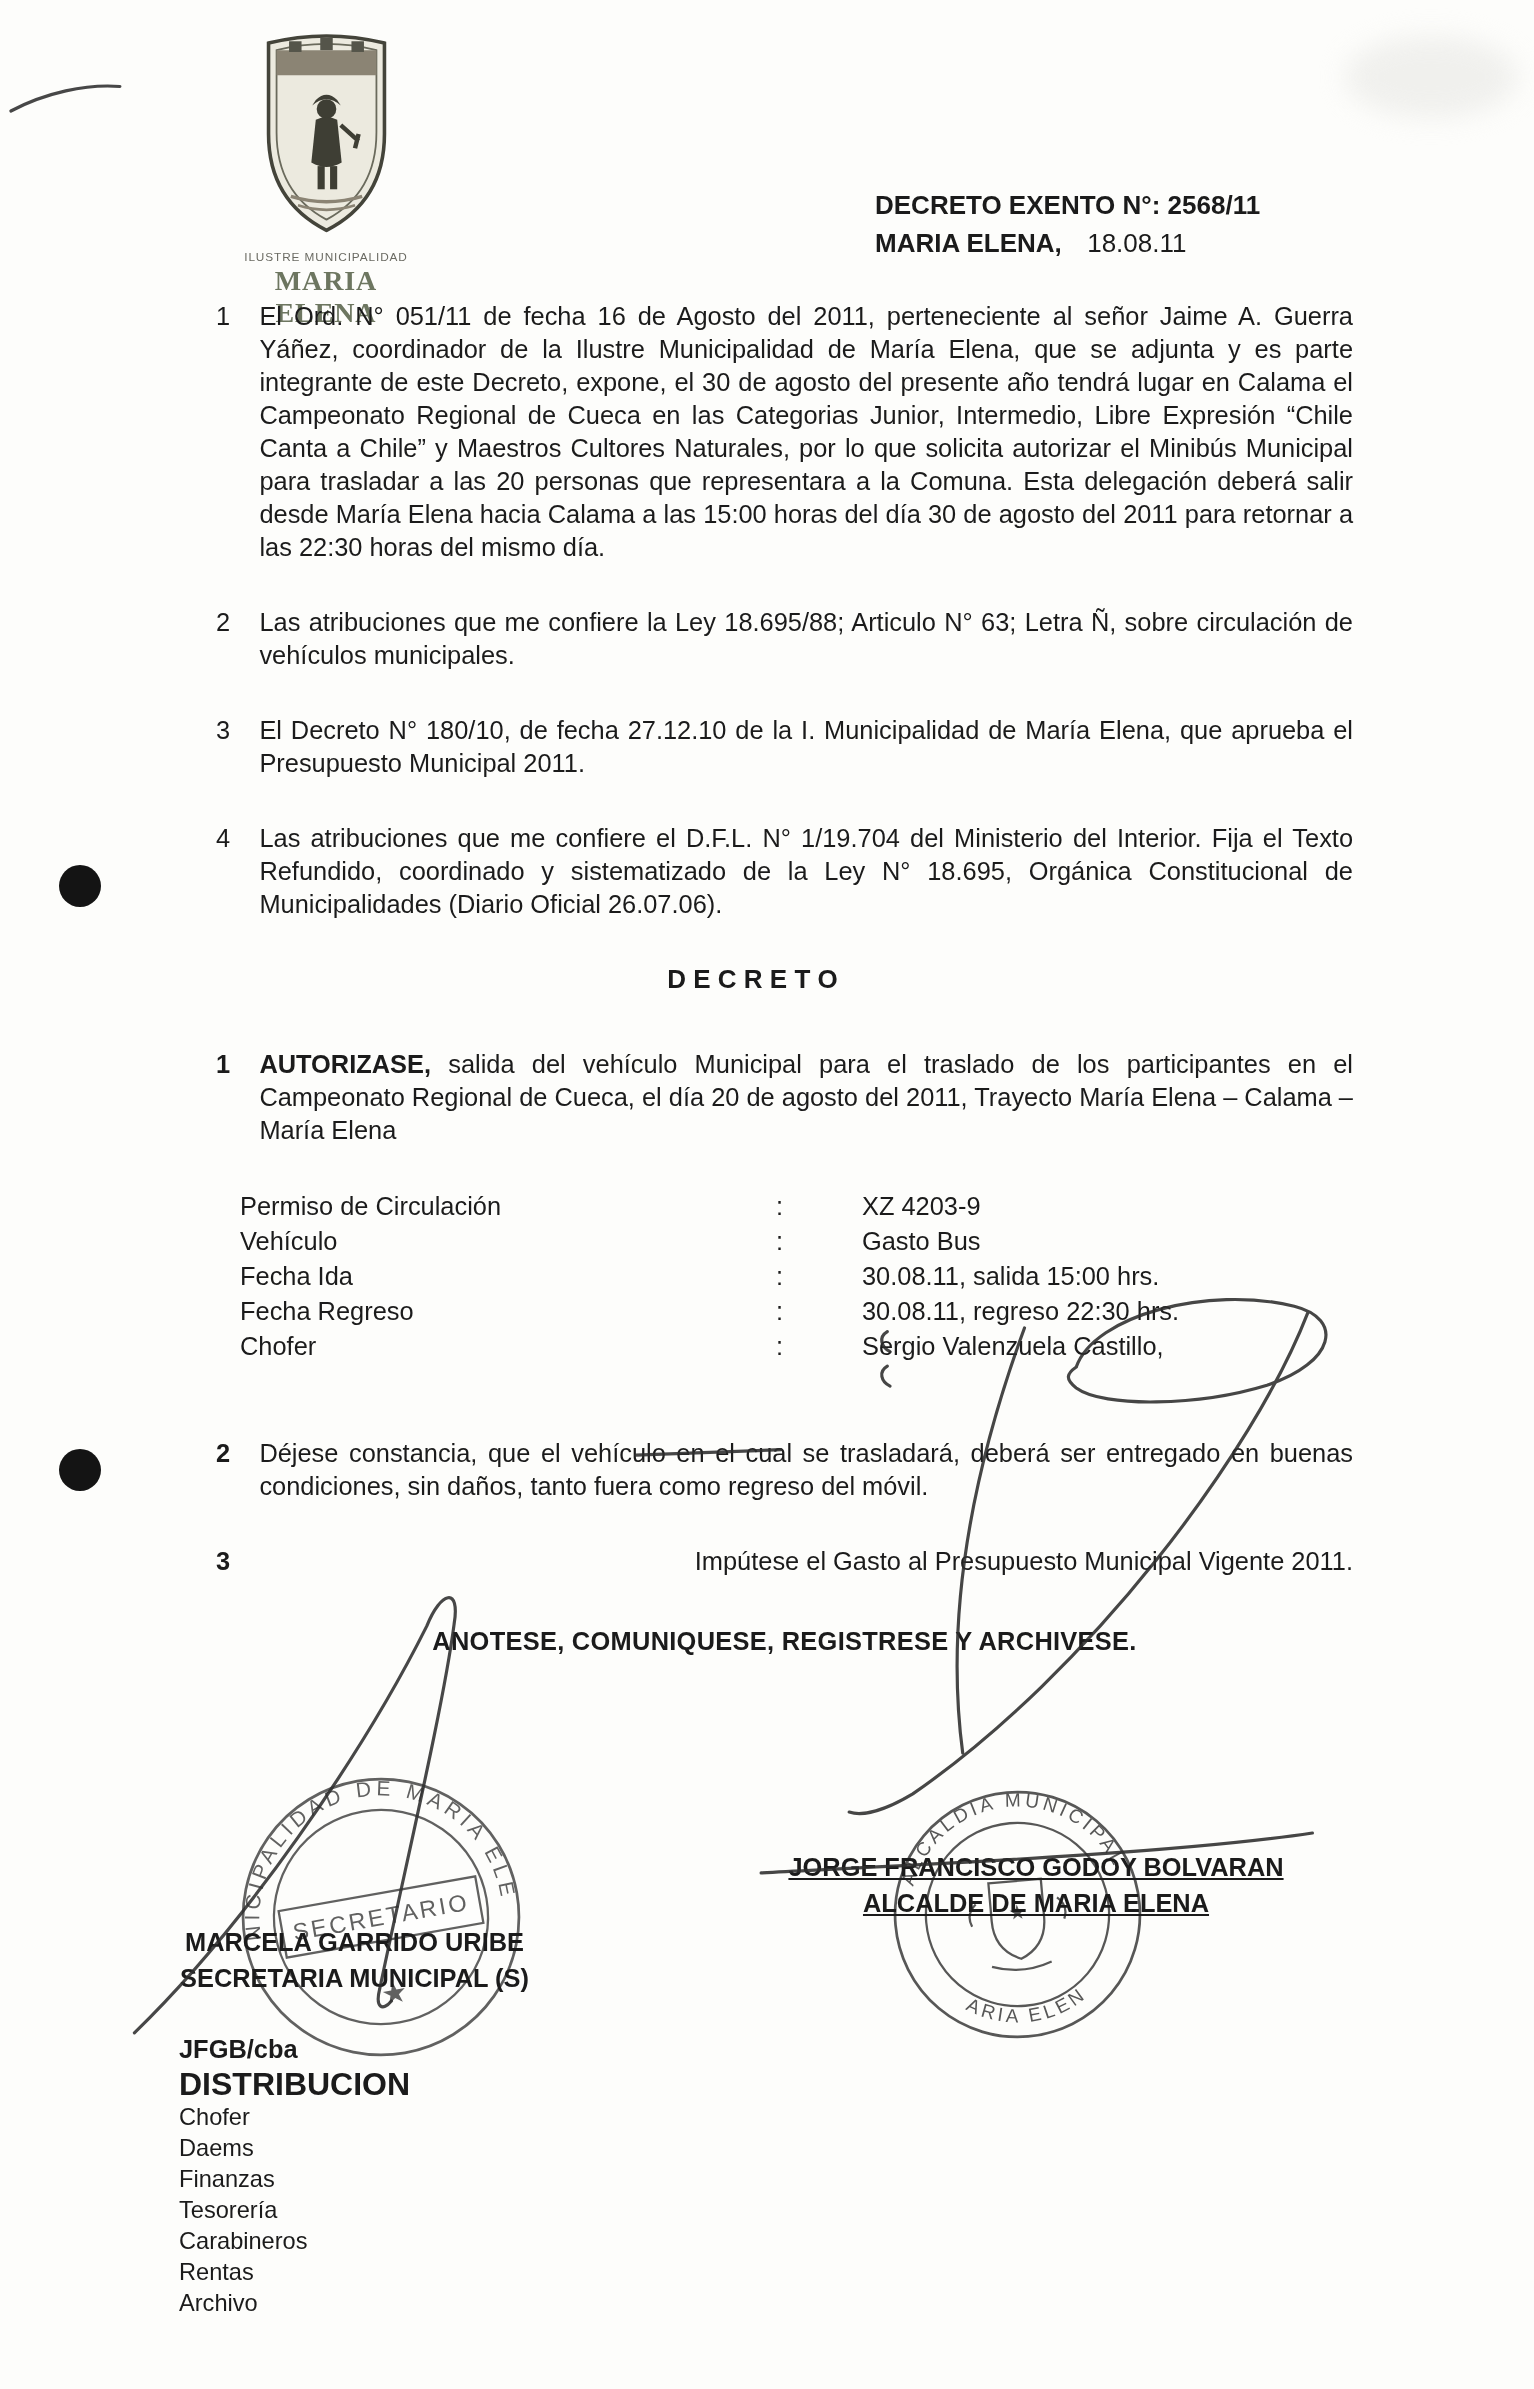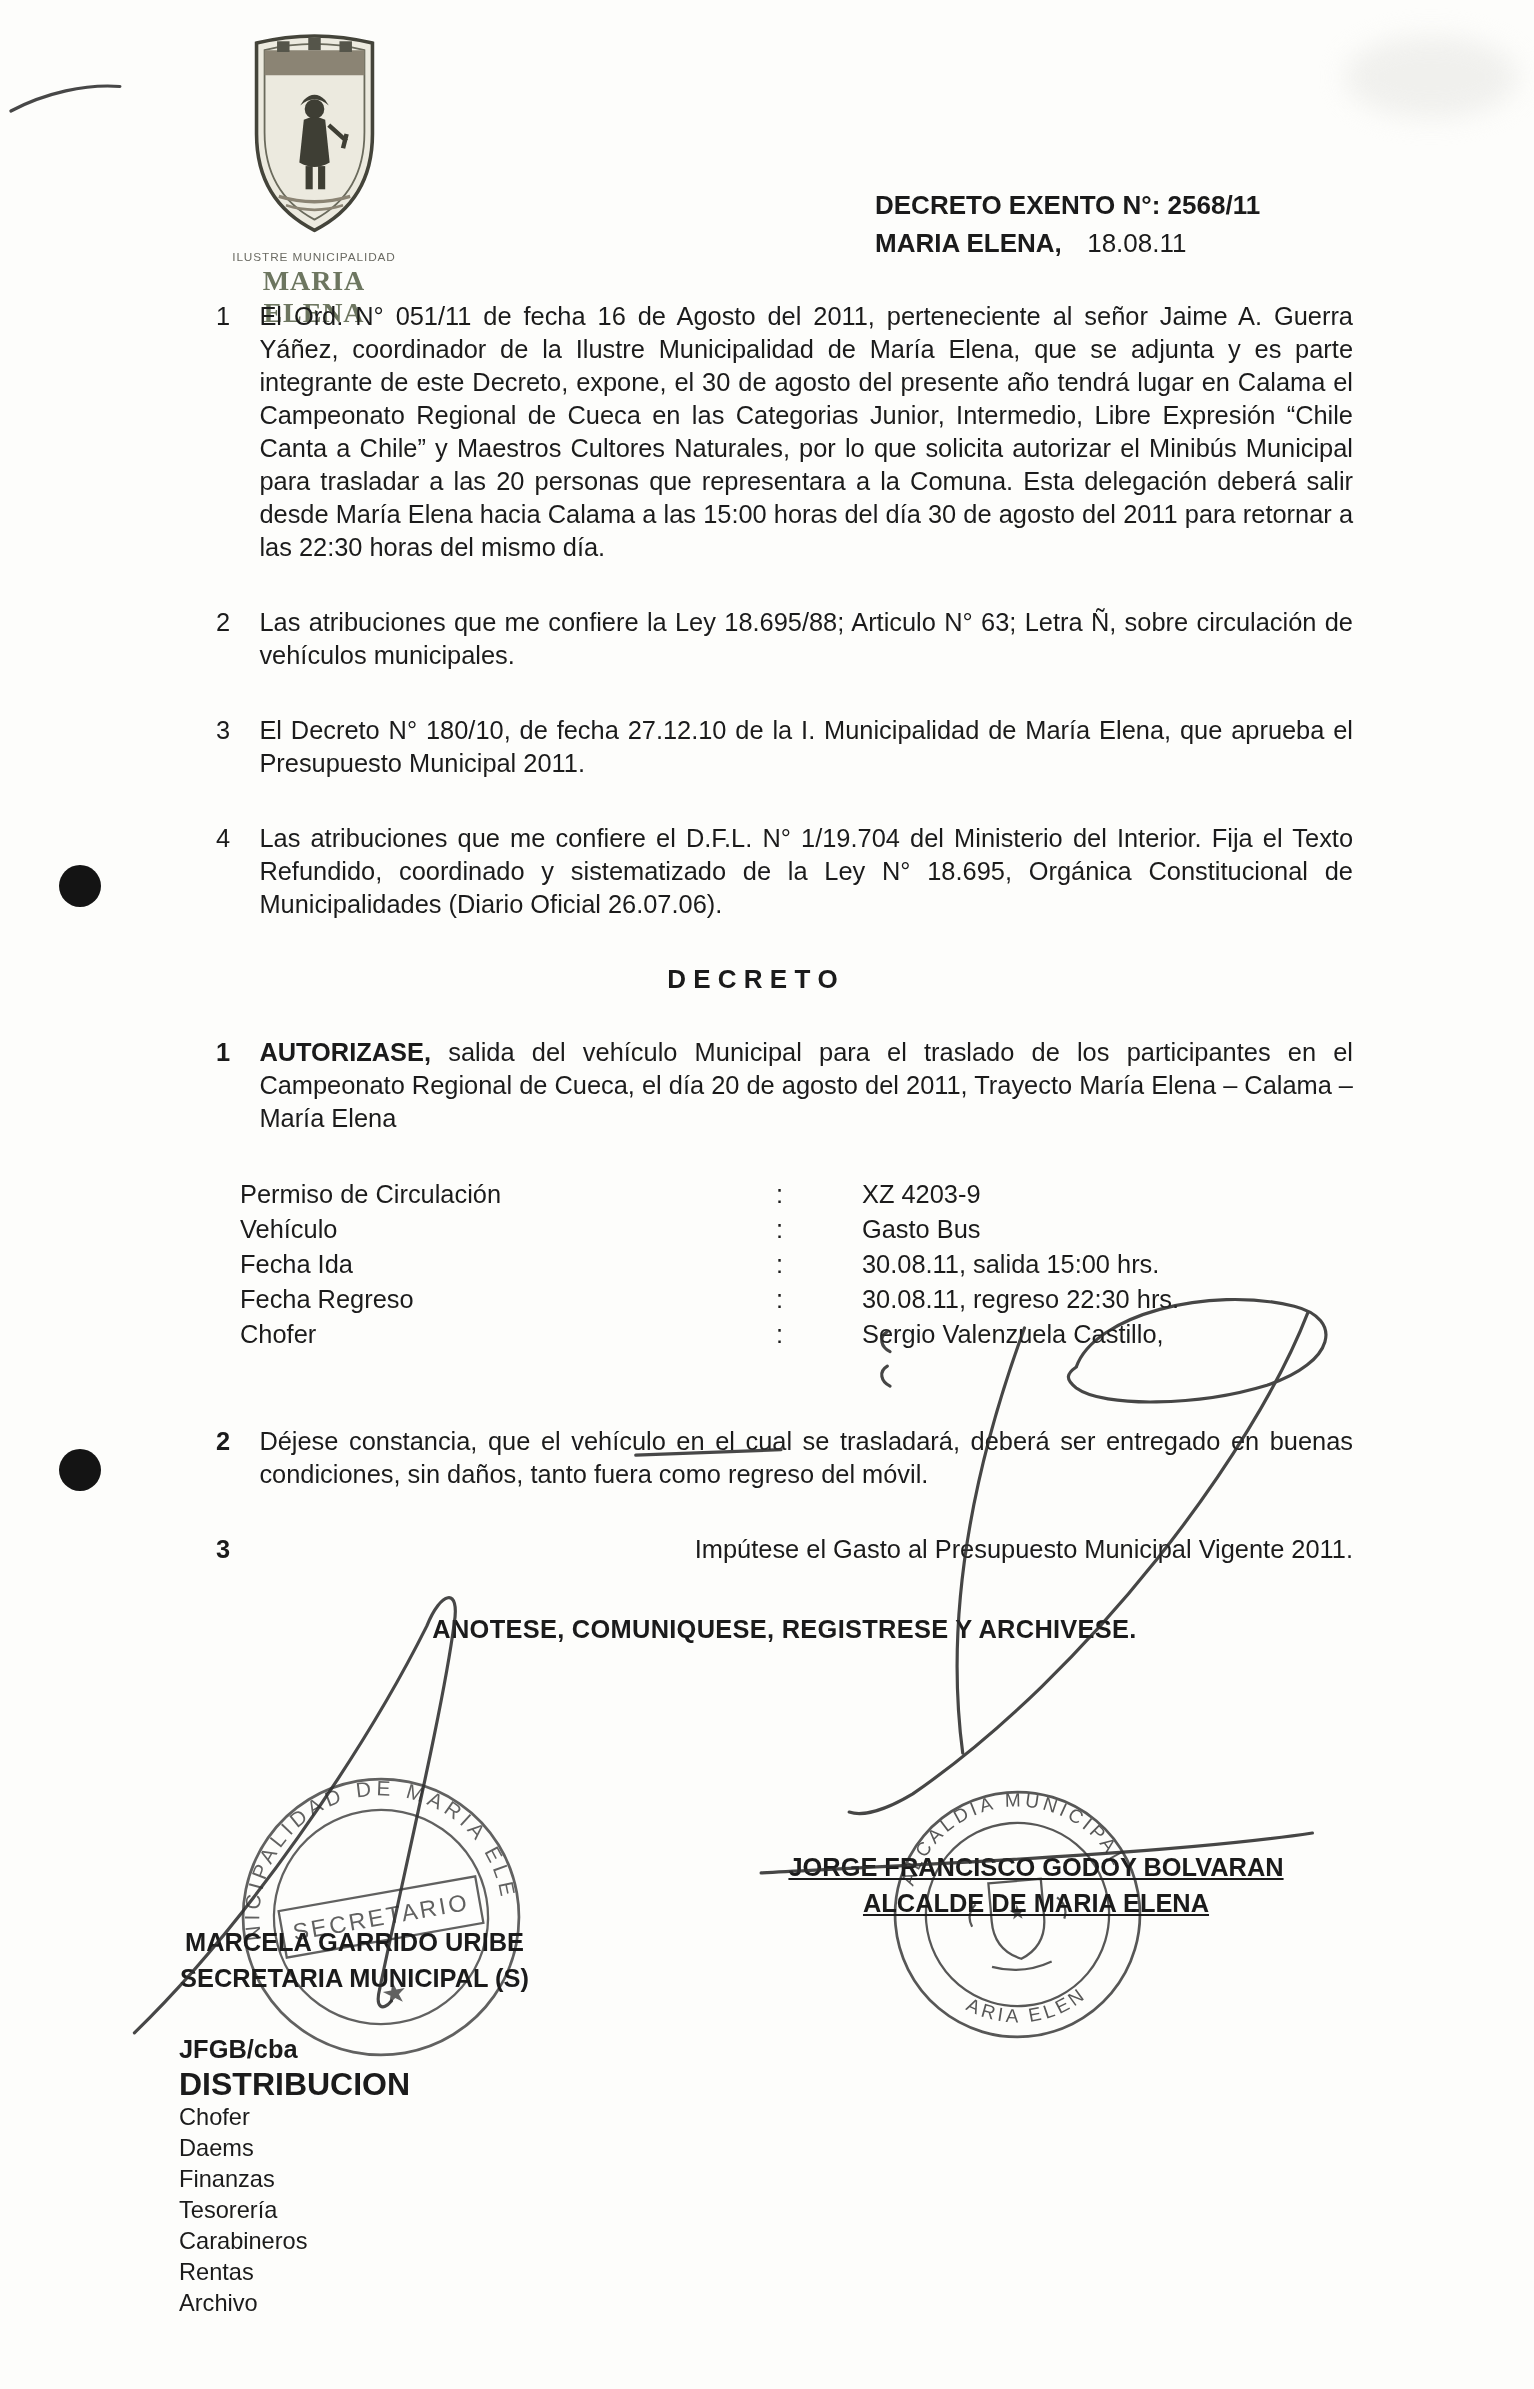--- a/index.html
+++ b/index.html
@@ -1,35 +1,35 @@
 <!DOCTYPE html>
 <html style="font-size:14.5px"><head>
 <meta charset="utf-8">
 <style>
   html,body{margin:0;padding:0;}
   body{width:1534px;height:2389px;background:#fdfdfb;font-family:"Liberation Sans",sans-serif;color:#1b1b1b;}
   .page{position:relative;width:1534px;height:2389px;overflow:hidden;background:#fdfdfb;}
 
   
-  .logo-block{position:absolute;left:225px;top:27px;width:178px;text-align:center;}
+  .logo-block{position:absolute;left:237px;top:27px;width:178px;text-align:center;}
   .logo-block .org-small{font-size:11.8px;letter-spacing:0.9px;color:#6a6a62;margin-top:5.5px;}
   .logo-block .org-name{font-family:"Liberation Serif",serif;font-weight:bold;font-size:28px;letter-spacing:0.9px;color:#6d7660;margin-top:1.8px;}
   .head-right{position:absolute;left:875px;top:186px;font-size:26px;line-height:38px;}
   .head-right .b{font-weight:bold;}
   .head-right .date{font-weight:normal;margin-left:25.4px;}
 
   
   .content{position:absolute;left:216px;top:300px;width:1137px;font-size:25.4px;line-height:33px;}
   .vistos-title{font-weight:bold;font-size:26px;text-align:center;padding-right:86px;margin-bottom:38px;letter-spacing:0.5px;}
   .item{display:flex;margin-bottom:42px;}
   .item .num{flex:0 0 27px;}
   .item .num.bold{font-weight:bold;}
   .item .text{flex:1;margin-left:16.4px;text-align:justify;}
   .b{font-weight:bold;}
-  .decreto-title{font-weight:bold;font-size:26px;text-align:center;padding-right:64px;margin:27px 0 40px 0;}
+  .decreto-title{font-weight:bold;font-size:26px;text-align:center;padding-right:64px;margin:27px 0 52px 0;}
   .details{margin:42px 0 73px 24px;}
   .detail-row{display:grid;grid-template-columns:536px 86px 1fr;line-height:35px;}
   .closing{font-weight:bold;text-align:center;margin-top:47px;letter-spacing:0.3px;}
 
   
   .sig-left{position:absolute;left:173px;top:1924px;width:363px;text-align:center;font-weight:bold;font-size:25.4px;line-height:36px;}
   .sig-right{position:absolute;left:768px;top:1849px;width:536px;text-align:center;font-weight:bold;font-size:25.4px;line-height:36px;text-decoration:underline;}
   .footer{position:absolute;left:179px;top:2033px;font-size:23.6px;}
   .footer .initials{font-weight:bold;font-size:25.4px;line-height:33px;}
   .footer .dist-label{font-weight:bold;font-size:32px;line-height:36px;}

